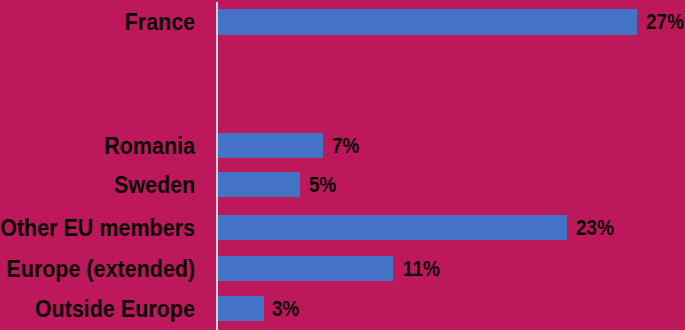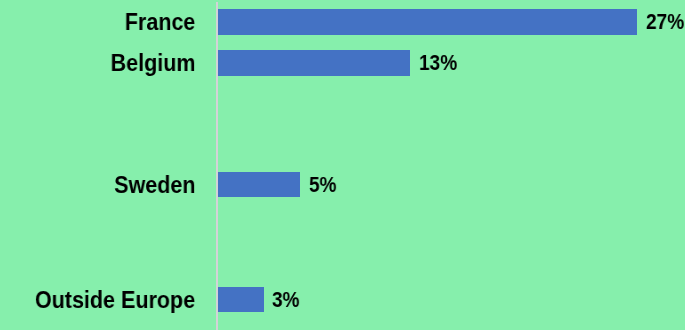--- a/index.html
+++ b/index.html
@@ -1,41 +1,41 @@
 <!DOCTYPE html>
 <html><head>
 <meta charset="utf-8">
 <title>Horizontal bar chart</title>
 <style>
   html,body{margin:0;padding:0;background:#ffffff;}
   body{width:685px;height:330px;overflow:hidden;
        font-family:"Liberation Sans",sans-serif;
        -webkit-font-smoothing:subpixel-antialiased;}
 
-  #chart{position:relative;width:685px;height:330px;background:#86efac;overflow:hidden;}
+  #chart{position:relative;width:685px;height:330px;background:#be185d;overflow:hidden;}
 
   
   .axis-line{position:absolute;left:216.1px;top:1.8px;width:1.5px;height:328.2px;background:#d3d3d7;}
 
   
   .row{position:absolute;left:0;width:685px;height:41px;}
 
   .cat-label{position:absolute;right:490px;top:0;height:41px;line-height:41px;
              font-weight:bold;font-size:24.2px;color:#000000;white-space:nowrap;
              transform:scaleX(0.889);transform-origin:100% 50%;will-change:transform;}
 
   .bar{position:absolute;left:218px;top:8px;height:25.4px;background:#4472c4;}
 
   .val-label{position:absolute;top:0;height:41px;line-height:41px;
              font-weight:bold;font-size:21.8px;color:#000000;white-space:nowrap;
              transform:scaleX(0.875);transform-origin:0 50%;will-change:transform;}
 
   
   .r0{top:1.4px}  .r1{top:42.45px} .r2{top:83.5px}  .r3{top:124.5px}
-  .r4{top:164px}.r5{top:206.6px} .r6{top:247.65px}.r7{top:279px}
+  .r4{top:164px}.r5{top:206.6px} .r6{top:247.65px}.r7{top:288px}
 
   
   .b0{width:419.0px} .v0{left:645.6px}
   .b1{width:192.0px} .v1{left:418.6px}
   .b2{width:159.0px} .v2{left:385.6px}
   .b3{width:105.3px} .v3{left:331.9px}
   .b4{width:82.2px}  .v4{left:308.8px}
   .b5{width:349.4px} .v5{left:576.0px}
   .b6{width:175.1px} .v6{left:402.9px}
   .b7{width:46.1px}  .v7{left:271.6px}
@@ -46,35 +46,45 @@
 <div id="chart">
 
   <div class="axis-line"></div>
 
   <div class="row r0">
     <div class="cat-label">France</div>
     <div class="bar b0"></div>
     <div class="val-label v0">27%</div>
   </div>
 
-  <div class="row r1">
-    <div class="cat-label">Belgium</div>
-    <div class="bar b1"></div>
-    <div class="val-label v1">13%</div>
-  </div>
 
 
+  <div class="row r3">
+    <div class="cat-label">Romania</div>
+    <div class="bar b3"></div>
+    <div class="val-label v3">7%</div>
+  </div>
 
   <div class="row r4">
     <div class="cat-label">Sweden</div>
     <div class="bar b4"></div>
     <div class="val-label v4">5%</div>
   </div>
 
+  <div class="row r5">
+    <div class="cat-label">Other EU members</div>
+    <div class="bar b5"></div>
+    <div class="val-label v5">23%</div>
+  </div>
 
+  <div class="row r6">
+    <div class="cat-label">Europe (extended)</div>
+    <div class="bar b6"></div>
+    <div class="val-label v6">11%</div>
+  </div>
 
   <div class="row r7">
     <div class="cat-label">Outside Europe</div>
     <div class="bar b7"></div>
     <div class="val-label v7">3%</div>
   </div>
 
 </div>
 
 </body></html>

